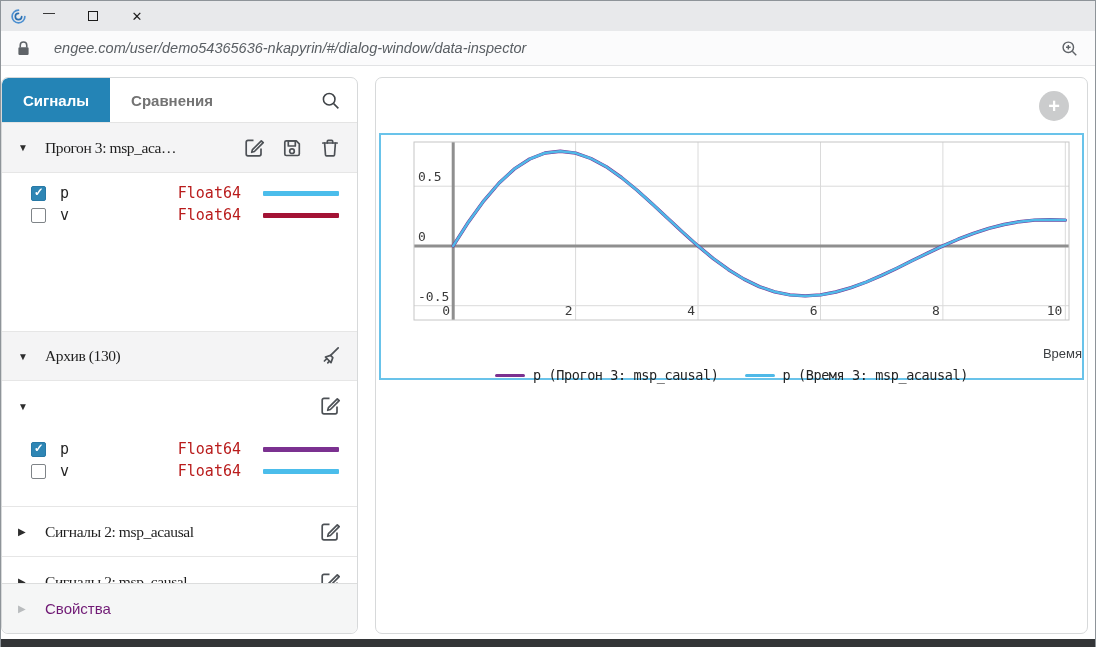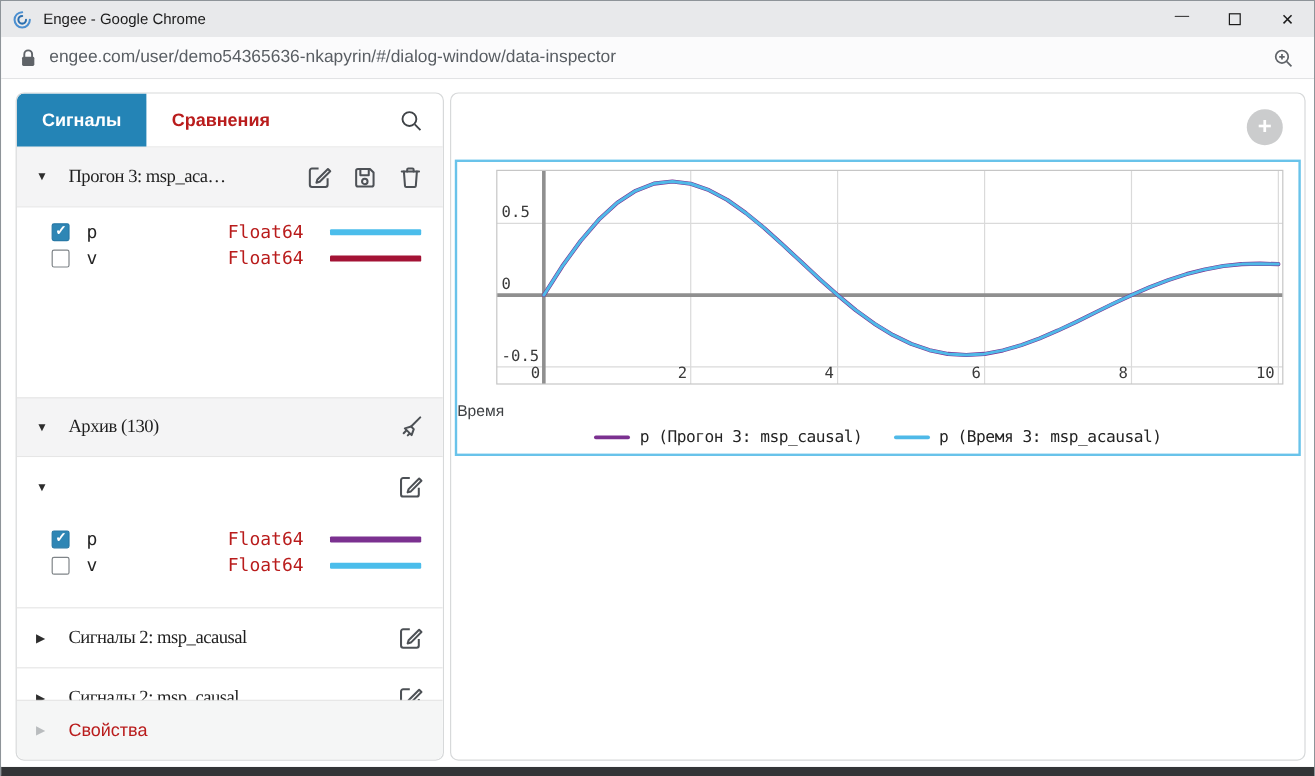--- a/index.html
+++ b/index.html
@@ -9,32 +9,32 @@
   
   .titlebar { height:30px; background:#e8e9eb; display:flex; align-items:center; padding-left:9px; flex:none; }
   .titlebar .title { font-size:12.5px; color:#1b1b1b; margin-left:9px; flex:1; }
   .wc { width:44px; height:100%; display:flex; align-items:center; justify-content:center; color:#1b1b1b; cursor:default; }
   .wc-min { font-size:12px; padding-bottom:6px; }
   .wc-max-glyph { width:10px; height:10px; border:1.1px solid #1b1b1b; display:inline-block; }
   .wc-close { font-size:13px; }
 
   
   .urlbar { height:35px; background:#fbfbfc; border-bottom:1px solid #e2e3e5; display:flex; align-items:center; padding:0 16px; flex:none; }
-  .urlbar .url { font-size:14.5px; color:#595e63; margin-left:11px; }
+  .urlbar .url { font-size:14.5px; color:#595e63; margin-left:24px;font-style:italic; }
   .urlbar .zoom-wrap { margin-left:auto; display:flex; align-items:center; }
 
   
   .content { position:relative; height:573px; background:#ffffff; flex:none; }
   .panel { position:absolute; top:11px; height:557px; background:#fff; border:1px solid #d7d9da; border-radius:7px; }
-  .sidebar { left:12px; width:357px; overflow:hidden; }
+  .sidebar { left:0; width:357px; overflow:hidden; }
   .main { left:374px; width:713px; }
 
   
   .tabs { height:45px; display:flex; align-items:stretch; border-bottom:1px solid #e4e4e4; }
-  .tab { padding:0 21px; display:flex; align-items:center; font-size:15px; font-weight:700; color:#b91c1c; }
+  .tab { padding:0 21px; display:flex; align-items:center; font-size:15px; font-weight:700; color:#737373; }
   .tab.active { background:#2484b6; color:#fff; border-top-left-radius:6px; }
   .search-wrap { margin-left:auto; display:flex; align-items:center; padding-right:16px; }
 
   .ghdr { height:50px; display:flex; align-items:center; padding:0 16px; background:#fff; }
   .ghdr.grey { background:#f4f4f5; }
   .bb { border-bottom:1px solid #e6e6e6; }
   .bt { border-top:1px solid #e6e6e6; }
   .caret { width:16px; font-size:10px; color:#2d2d2d; flex:none; }
   .ghdr-title { margin-left:11px; font-family:Liberation Serif, serif; font-size:15.5px; color:#1f1f1f; letter-spacing:-0.4px; white-space:nowrap; }
   .hicons { margin-left:auto; display:flex; gap:15px; align-items:center; }
@@ -46,27 +46,27 @@
   .sig-row { display:flex; align-items:center; height:22px; padding:0 18px 0 29px; }
   .cb { width:15px; height:15px; border:1.5px solid #7f8488; border-radius:2px; background:#fff; position:relative; flex:none; }
   .cb.checked { background:#2e86b5; border-color:#2879a6; }
   .cb.checked::after { content:"✓"; position:absolute; left:2px; top:-2px; color:#fff; font-size:11.5px; font-weight:bold; }
   .sig-name { margin-left:14px; font-family:"DejaVu Sans Mono", monospace; font-size:15px; color:#242424; }
   .sig-type { margin-left:auto; font-family:"DejaVu Sans Mono", monospace; font-size:15px; color:#b91c1c; }
   .swatch { width:76px; height:5px; border-radius:1px; margin-left:22px; flex:none; }
 
   .props { position:absolute; left:0; right:0; bottom:0; height:50px; background:#f5f6f6; border-top:1px solid #dcdddd; border-radius:0 0 7px 7px; display:flex; align-items:center; padding:0 16px; }
   .props .caret { color:#b9bcbe; }
-  .props-label { margin-left:11px; font-size:15px; color:#b91c1c; }
+  .props-label { margin-left:11px; font-size:15px; color:#701a75; }
 
   
   .add-btn { position:absolute; top:13px; right:18px; width:30px; height:30px; border-radius:50%; background:#cbcccd; color:#fff; font-size:20px; font-weight:bold; display:flex; align-items:center; justify-content:center; border:none; line-height:1; }
   .chart-box { position:absolute; left:3px; top:55px; width:705px; height:247px; border:2px solid #69c3ea; background:#fff; }
   .tick { font-family:"DejaVu Sans Mono", monospace; font-size:13px; fill:#3a3a3a; }
-  .xlabel { text-align:left; font-size:13px; color:#3d4043; margin-top:8px; }
+  .xlabel { text-align:right; font-size:13px; color:#3d4043; margin-top:19px; }
   .legend { display:flex; justify-content:center; gap:26px; margin-top:6px; }
   .legend-item { display:flex; align-items:center; gap:8px; }
   .legend-swatch { width:30px; height:3px; border-radius:2px; display:inline-block; }
   .legend-label { font-family:"DejaVu Sans Mono", monospace; font-size:13.5px; color:#242424; letter-spacing:-0.4px; }
 
   
   .bottom-strip { height:9px; background:#333537; flex:none; }
   svg { display:block; }
 </style>
 </head>
@@ -74,21 +74,20 @@
 
 <div class="window">
 
   <div class="titlebar">
     <span>
       <svg width="17" height="17" viewBox="0 0 24 24" fill="none">
         <path d="M12 3a9 9 0 1 0 9 9" stroke="#4b8fd0" stroke-width="2.4" stroke-linecap="round"></path>
         <path d="M12 7.5a4.5 4.5 0 1 0 4.5 4.5" stroke="#2a6fb0" stroke-width="2.4" stroke-linecap="round"></path>
       </svg>
     </span>
-    <span class="title">Engee - Google Chrome</span>
     <span class="wc wc-min">—</span>
     <span class="wc">
         <span class="wc-max-glyph"></span>
       </span>
     <span class="wc wc-close">✕</span>
   </div>
 
   <div class="urlbar">
     <span>
       <svg width="13" height="16" viewBox="0 0 14 17">

